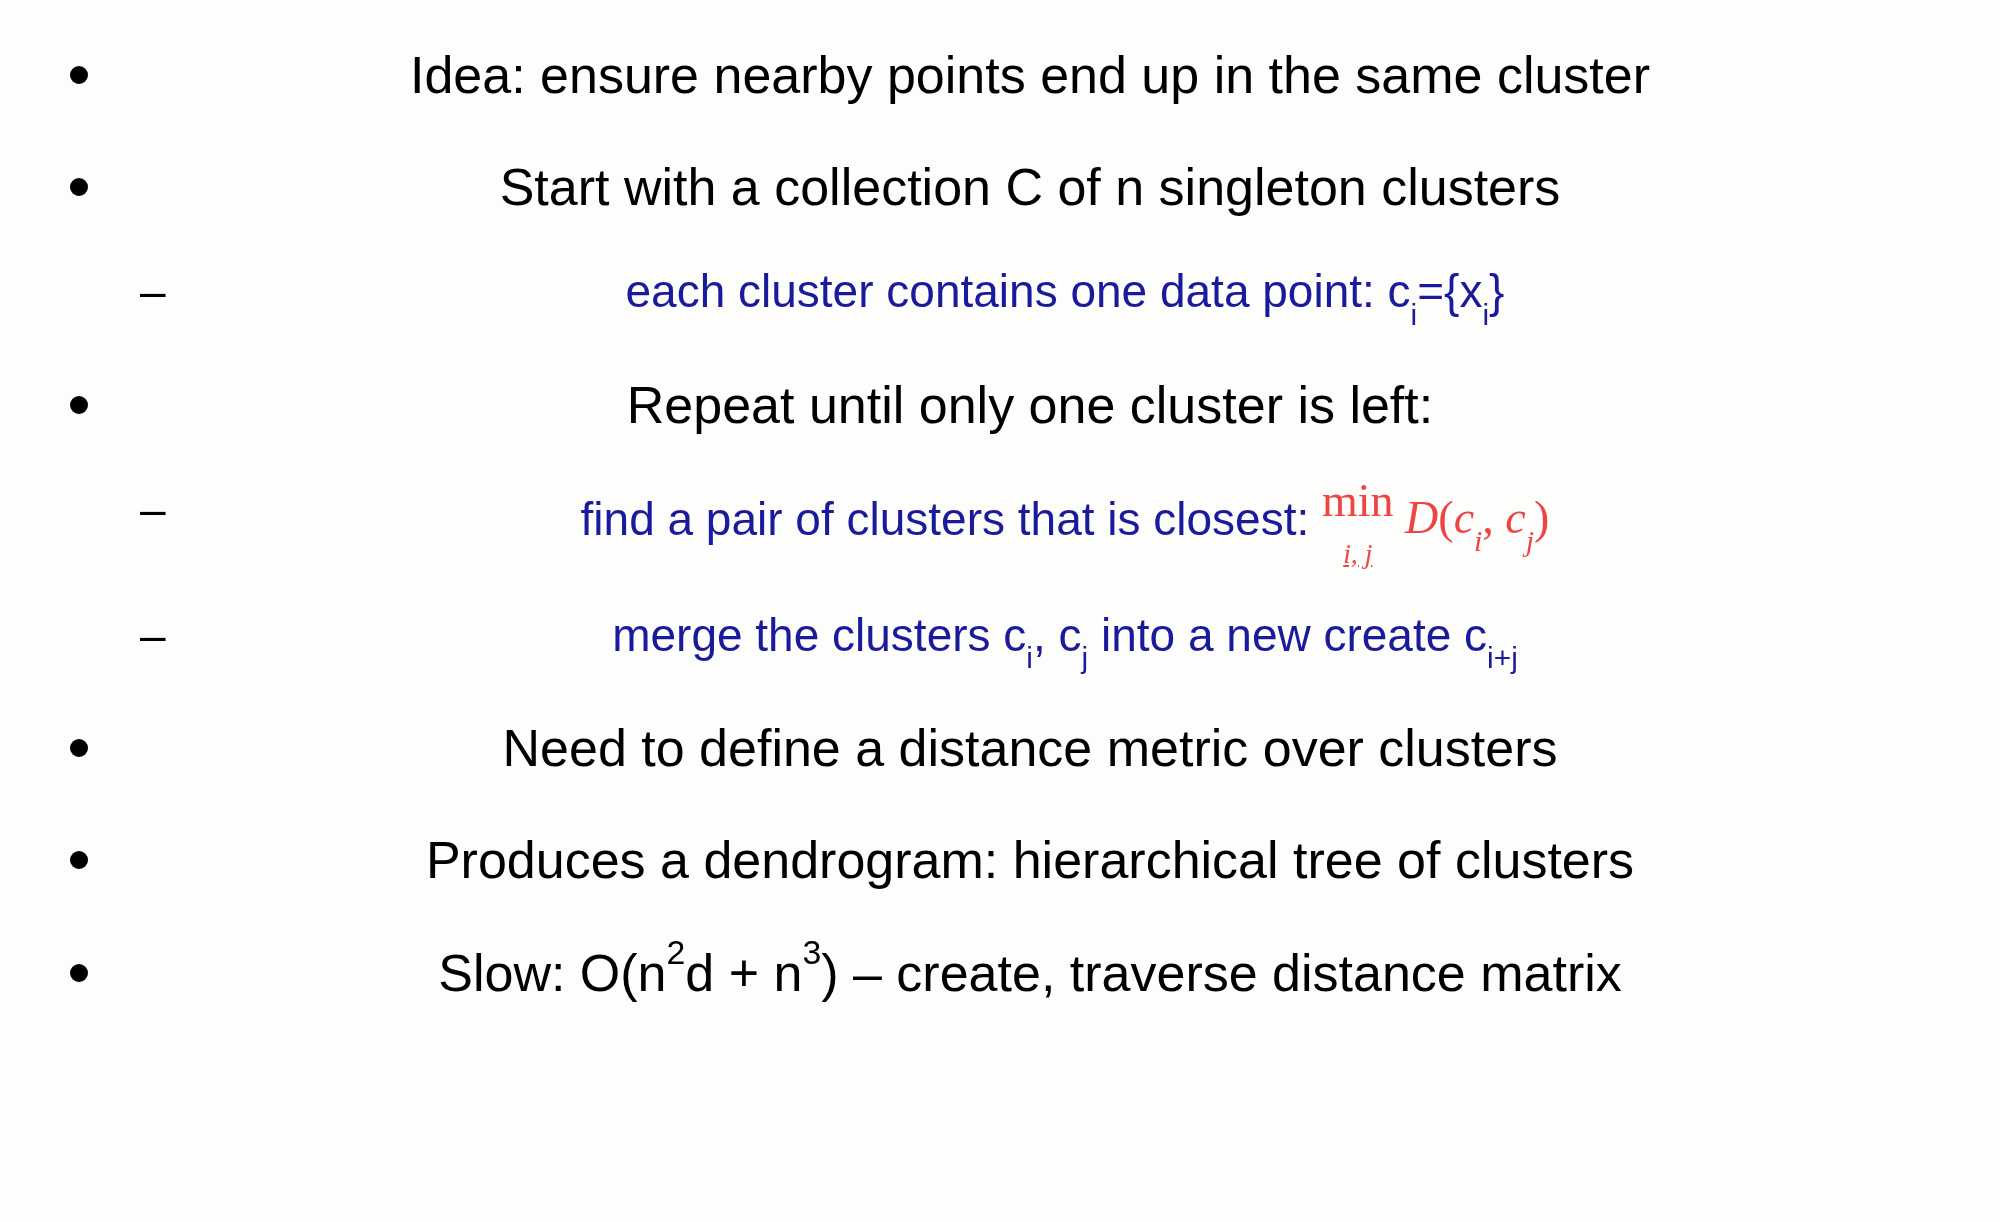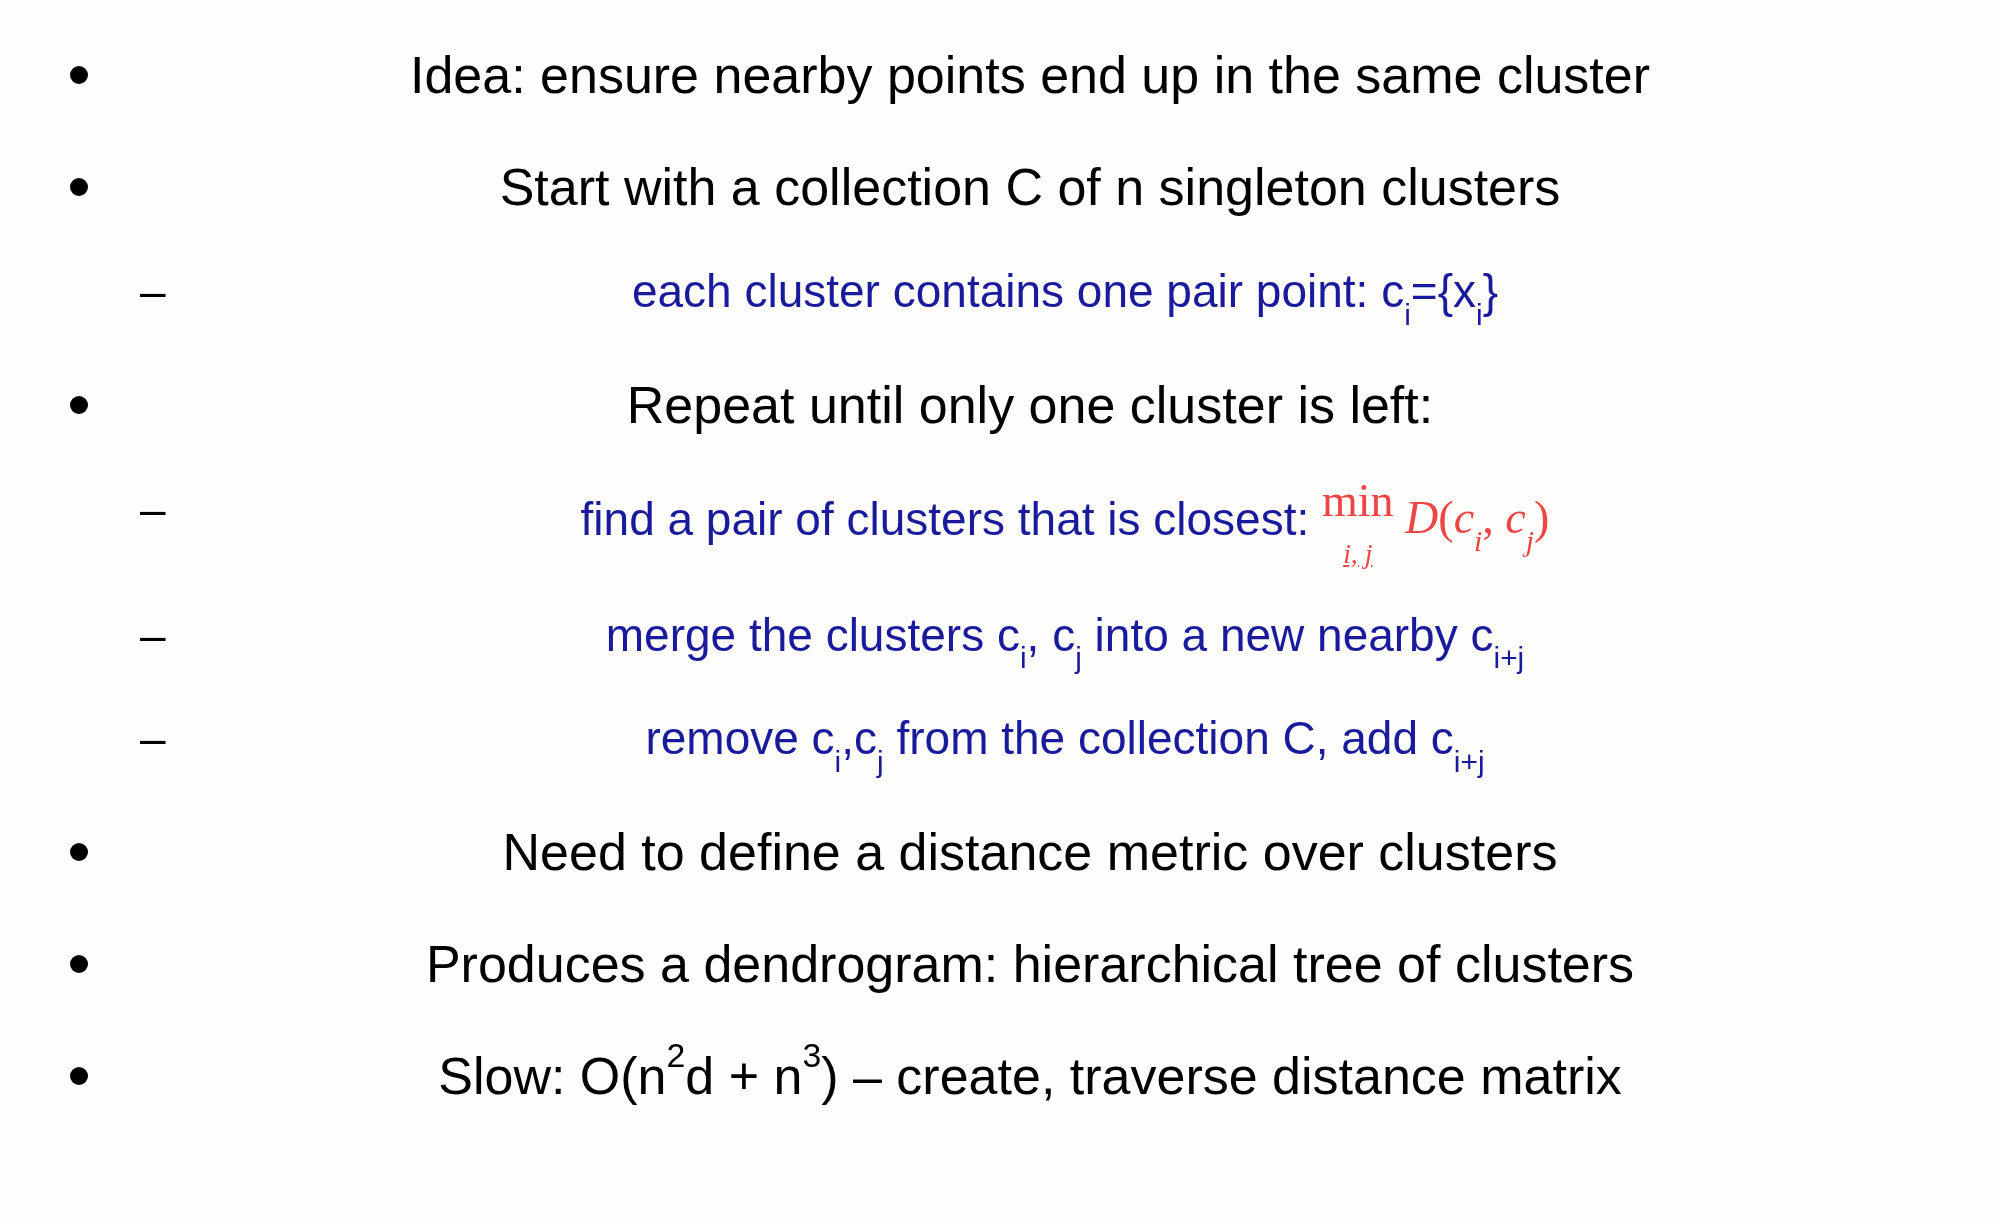--- a/index.html
+++ b/index.html
@@ -101,42 +101,39 @@
 
 <ul class="main-list">
   <li>
     <span>Idea: ensure nearby points end up in the same cluster</span>
   </li>
 
   <li>
     <span>Start with a collection C of n singleton clusters</span>
     <ul class="sub-list">
       <li>
-        <span>each cluster contains one pair point: c</span><span class="sub-text">i</span><span>={x</span><span class="sub-text">i</span><span>}</span>
+        <span>each cluster contains one data point: c</span><span class="sub-text">i</span><span>={x</span><span class="sub-text">i</span><span>}</span>
       </li>
     </ul>
   </li>
 
   <li>
     <span>Repeat until only one cluster is left:</span>
     <ul class="sub-list">
       <li>
         <span>find a pair of clusters that is closest:   </span>
         <span class="math-span">
           <span class="min-block">
             <span class="min-top upright">min</span>
             <span class="min-bot">i, j</span>
           </span><span> D</span><span class="upright">(</span><span>c</span><span class="sub-text">i</span><span class="upright">, </span><span>c</span><span class="sub-text">j</span><span class="upright">)</span>
         </span>
       </li>
       <li>
-        <span>merge the clusters c</span><span class="sub-text">i</span><span>, c</span><span class="sub-text">j</span><span> into a new nearby c</span><span class="sub-text">i+j</span>
-      </li>
-      <li>
-        <span>remove c</span><span class="sub-text">i</span><span>,c</span><span class="sub-text">j</span><span> from the collection C, add c</span><span class="sub-text">i+j</span>
+        <span>merge the clusters c</span><span class="sub-text">i</span><span>, c</span><span class="sub-text">j</span><span> into a new create c</span><span class="sub-text">i+j</span>
       </li>
     </ul>
   </li>
 
   <li>
     <span>Need to define a distance metric over clusters</span>
   </li>
 
   <li>
     <span>Produces a dendrogram: hierarchical tree of clusters</span>

